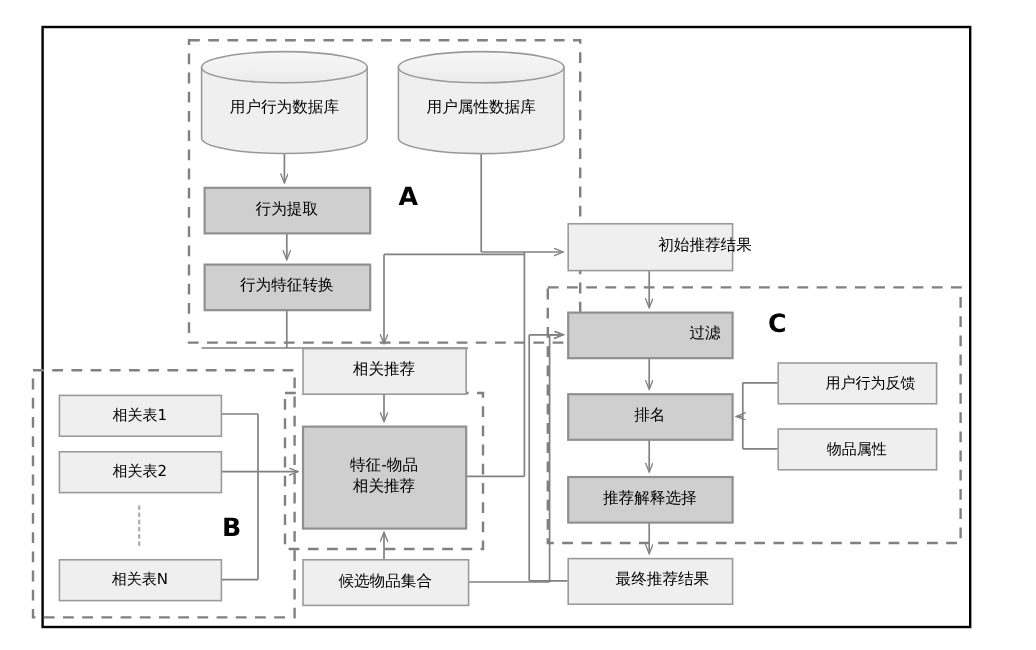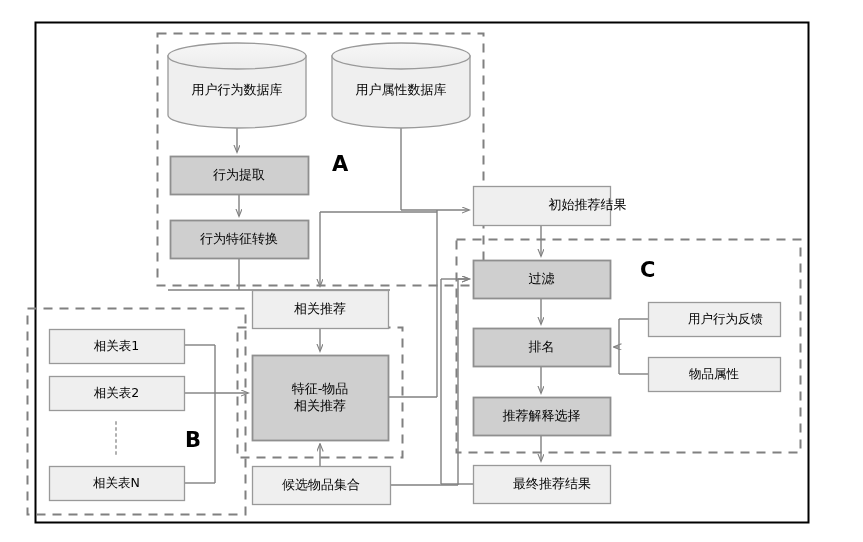--- a/index.html
+++ b/index.html
@@ -108,20 +108,20 @@
       <div class="node-label" style="left: 170px; top: 156px; width: 138px; height: 38px; font-size: 13px;">行为提取</div>
       <div class="node-label" style="left: 170px; top: 220px; width: 138px; height: 38px; font-size: 13px; border-radius: 18px;">行为特征转换</div>
       <div class="node-label" style="left: 252px; top: 290px; width: 136px; height: 38px; font-size: 13px;">相关推荐</div>
       <div class="node-label" style="left: 49px; top: 329px; width: 135px; height: 34px; font-size: 12.5px;">相关表1</div>
       <div class="node-label" style="left: 49px; top: 376px; width: 135px; height: 34px; font-size: 12.5px;">相关表2</div>
       <div class="node-label" style="left: 49px; top: 466px; width: 135px; height: 34px; font-size: 12.5px;">相关表N</div>
       <div class="node-label" style="left: 252px; top: 355px; width: 136px; height: 85px; font-size: 13px;">特征-物品
 相关推荐</div>
       <div class="node-label" style="left: 252px; top: 466px; width: 138px; height: 38px; font-size: 13px;">候选物品集合</div>
       <div class="node-label" style="left: 473px; top: 186px; width: 137px; height: 39px; font-size: 13px; margin-left: 46px;">初始推荐结果</div>
-      <div class="node-label" style="left: 473px; top: 260px; width: 137px; height: 38px; font-size: 13px;">过滤</div>
+      <div class="node-label" style="left: 473px; top: 260px; width: 137px; height: 38px; font-size: 13px; padding-left: 46px;">过滤</div>
       <div class="node-label" style="left: 473px; top: 328px; width: 137px; height: 38px; font-size: 13px;">排名</div>
       <div class="node-label" style="left: 473px; top: 397px; width: 137px; height: 38px; font-size: 13px;">推荐解释选择</div>
       <div class="node-label" style="left: 473px; top: 465px; width: 158px; height: 38px; font-size: 13px;">最终推荐结果</div>
       <div class="node-label" style="left: 648px; top: 302px; width: 155px; height: 34px; font-size: 12.5px;">用户行为反馈</div>
       <div class="node-label" style="left: 648px; top: 357px; width: 132px; height: 34px; font-size: 12.5px;">物品属性</div>
     </div>
 </div>
 
 </body></html>

